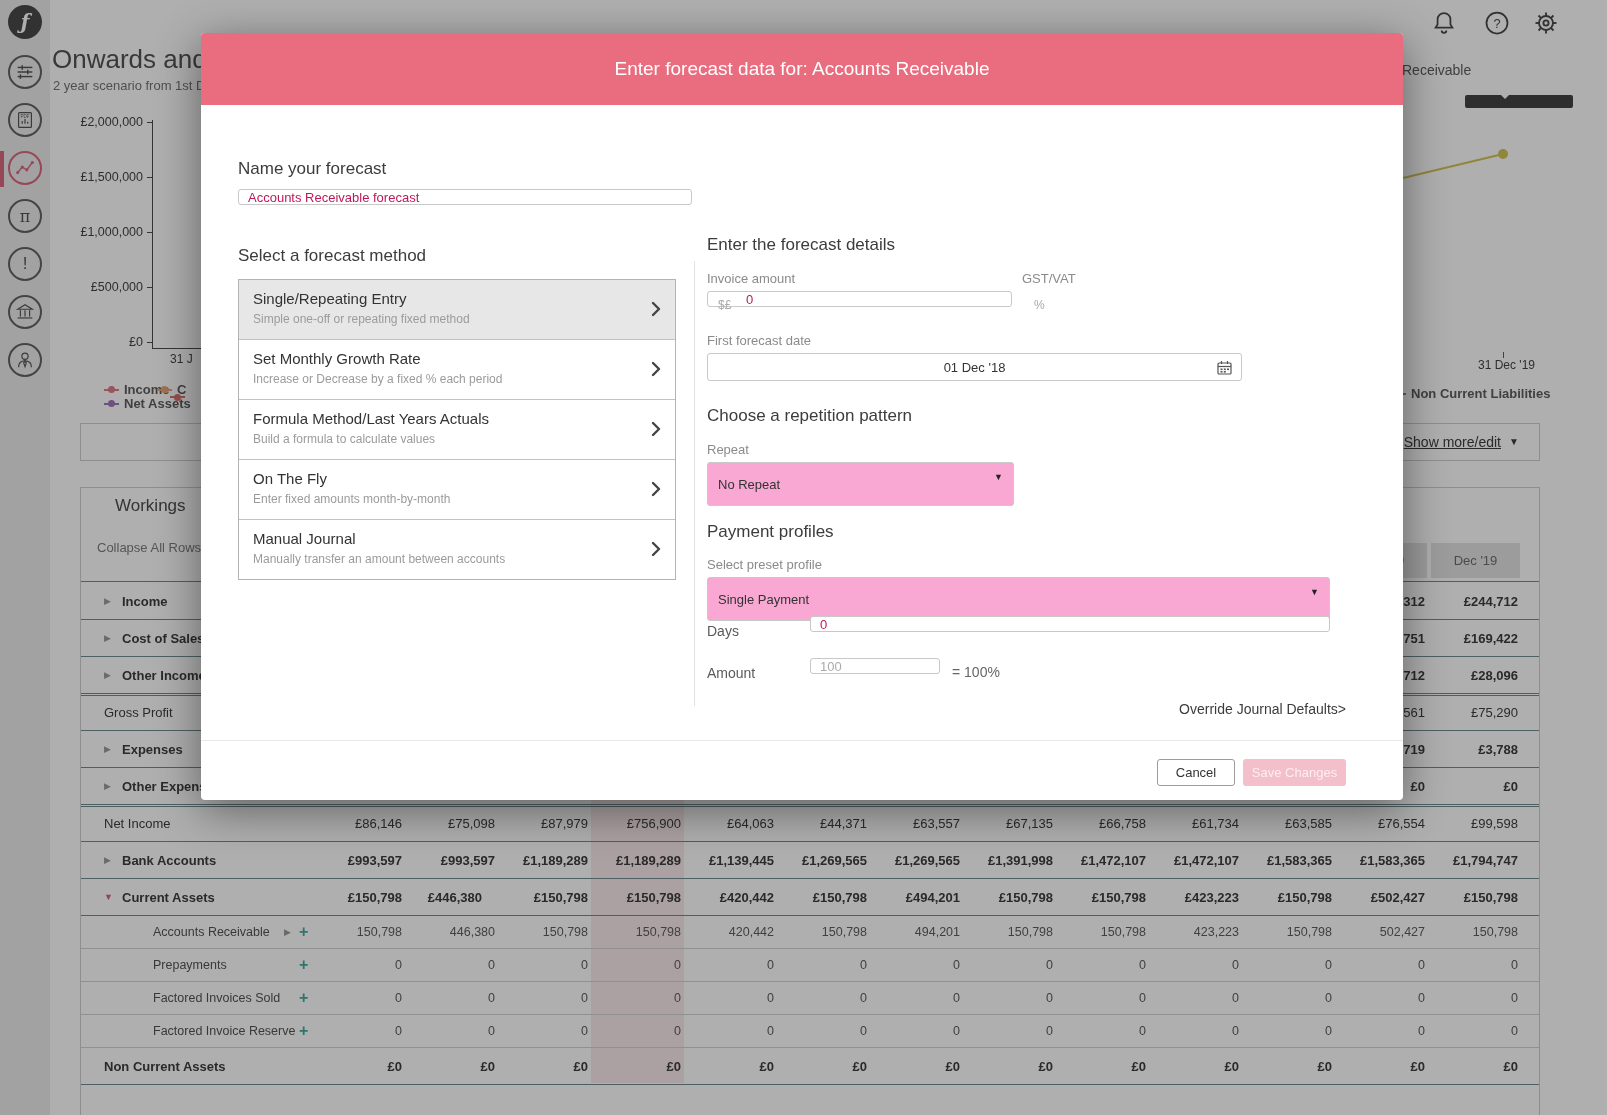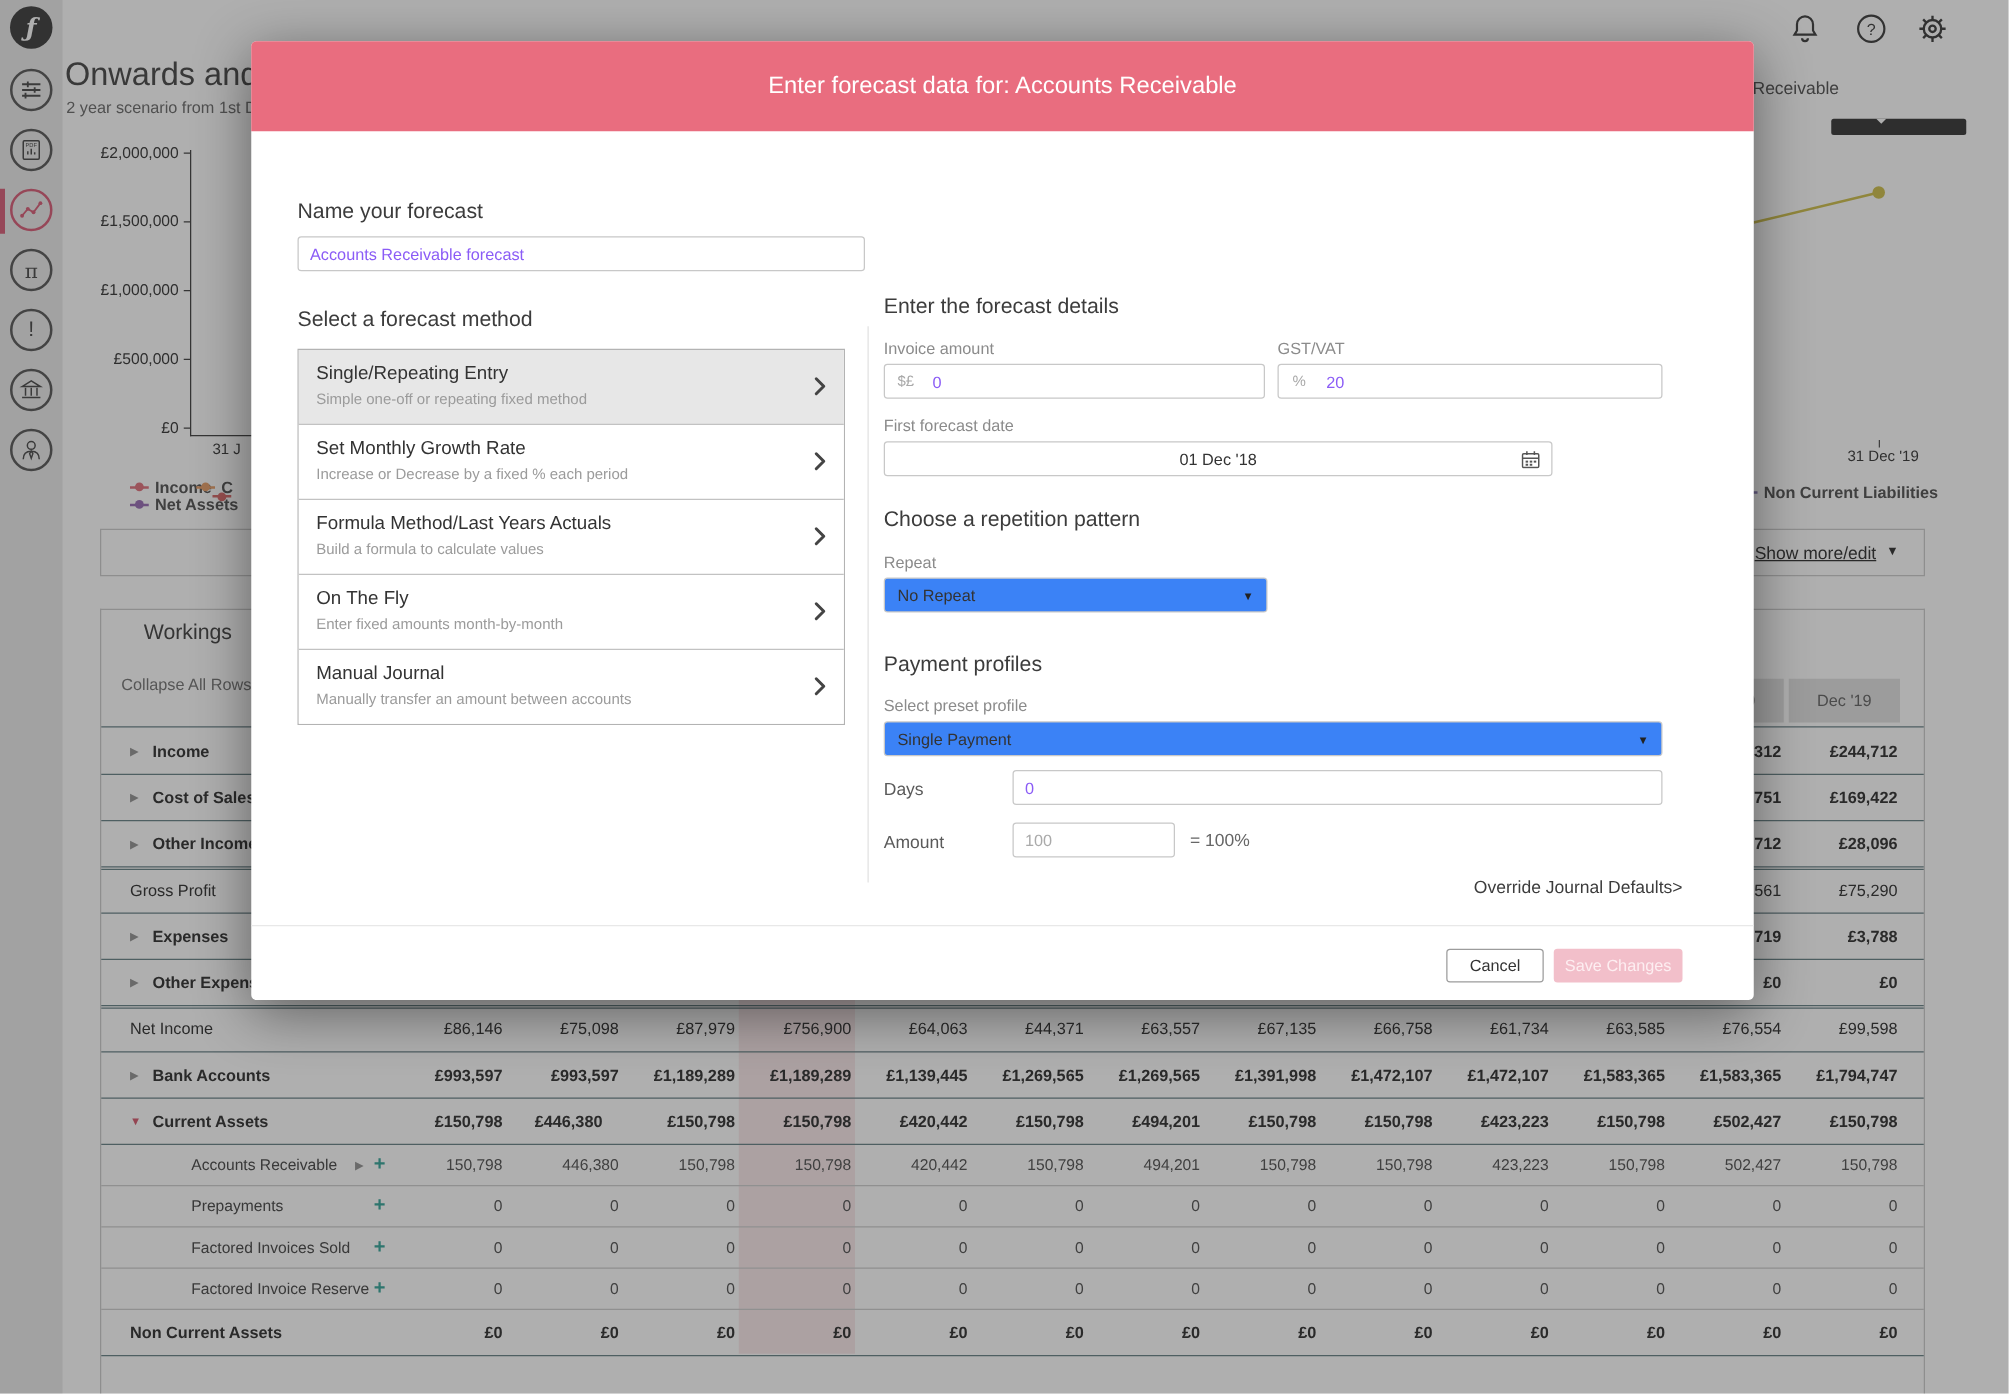--- a/index.html
+++ b/index.html
@@ -58,36 +58,36 @@
   .cell{position:absolute;top:50%;transform:translateY(-50%);width:90px;text-align:right;font-size:13px;color:#333;}
   .cell.b{font-weight:bold;}
   .cell.sm{font-size:12.5px;color:#555;}
   
   .overlay{position:absolute;inset:0;background:rgba(25,25,25,0.35);z-index:50;}
   .modal{position:absolute;left:201px;top:33px;width:1202px;height:767px;background:#fff;border-radius:4px;
        box-shadow:0 10px 45px rgba(0,0,0,0.45);z-index:100;}
   .mhead{position:absolute;left:0;right:0;top:0;height:72px;background:#e96d7f;border-radius:4px 4px 0 0;
        display:flex;align-items:center;justify-content:center;color:#fff;font-size:19px;}
   .sect{position:absolute;font-size:17px;font-weight:400;color:#3c3c3c;margin:0;}
-  .tinput{position:absolute;height:28px;border:1px solid #c8c8c8;border-radius:3px;box-sizing:border-box;
-       font-size:13px;color:#8b5cf6;padding:0 9px;background:#fff;font-family:"Liberation Sans",sans-serif;}
+  .tinput{position:absolute;height:16px;border:1px solid #c8c8c8;border-radius:3px;box-sizing:border-box;
+       font-size:13px;color:#be185d;padding:0 9px;background:#fff;font-family:"Liberation Sans",sans-serif;}
   .tinput::placeholder{color:#aaa;}
   .flab{position:absolute;font-size:13px;color:#8b8b8b;}
   .flab2{position:absolute;font-size:14px;color:#5a5a5a;}
   .prefix{position:absolute;font-size:12px;color:#a9a9a9;z-index:2;}
   .mlist{position:absolute;left:37px;top:224px;width:438px;border:1px solid #b3b3b3;box-sizing:border-box;background:#fff;}
   .mitem{position:relative;height:59px;border-bottom:1px solid #c2c2c2;background:#fff;cursor:pointer;}
   .mitem:last-child{border-bottom:none;}
   .mitem.sel{background:#e7e7e7;}
   .mtitle{position:absolute;left:14px;top:10px;font-size:15px;color:#333;}
   .mdesc{position:absolute;left:14px;top:32px;font-size:12px;color:#9b9b9b;}
   .chev{position:absolute;right:10px;top:19px;}
   .vdiv{position:absolute;left:493px;top:228px;width:1px;height:445px;background:#e2e2e2;}
-  .selectbox{position:absolute;height:28px;border:1px solid #c8c8c8;border-radius:3px;box-sizing:border-box;
-       background:#3b82f6;font-size:13px;color:#333;display:flex;align-items:center;padding:0 10px;cursor:pointer;}
+  .selectbox{position:absolute;height:44px;border:1px solid #c8c8c8;border-radius:3px;box-sizing:border-box;
+       background:#f9a8d4;font-size:13px;color:#333;display:flex;align-items:center;padding:0 10px;cursor:pointer;}
   .selcaret{position:absolute;right:10px;top:9px;font-size:9px;color:#222;}
   .datebox{position:absolute;height:28px;border:1px solid #c8c8c8;border-radius:3px;box-sizing:border-box;
        background:#fff;font-size:13px;color:#333;display:flex;align-items:center;justify-content:center;cursor:pointer;}
   .eq{position:absolute;font-size:14px;color:#666;}
   .override{position:absolute;right:57px;top:668px;font-size:14px;color:#3c3c3c;cursor:pointer;}
   .footline{position:absolute;left:0;right:0;top:707px;border-top:1px solid #e8e8e8;}
   .btn-cancel{position:absolute;right:168px;top:726px;width:78px;height:27px;background:#fff;border:1px solid #9c9c9c;
        border-radius:3px;font-size:13px;color:#333;cursor:pointer;font-family:"Liberation Sans",sans-serif;}
   .btn-save{position:absolute;right:57px;top:726px;width:103px;height:27px;background:#f2bfca;border:none;
        border-radius:3px;font-size:13px;color:#fdeef1;cursor:default;font-family:"Liberation Sans",sans-serif;}
@@ -493,21 +493,20 @@
   <div class="vdiv"></div>
 
   <h2 class="sect" style="left:506px;top:202px">Enter the forecast details</h2>
 
   <span class="flab" style="left:506px;top:238px">Invoice amount</span>
   <span class="prefix" style="left:517px;top:265px">$£</span>
   <input class="tinput" style="left: 506px; top: 258px; width: 305px; padding-left: 38px;" value="0">
 
   <span class="flab" style="left:821px;top:238px">GST/VAT</span>
   <span class="prefix" style="left:833px;top:265px">%</span>
-  <input class="tinput" style="left: 821px; top: 258px; width: 308px; padding-left: 38px;" value="20">
 
   <span class="flab" style="left:506px;top:300px">First forecast date</span>
   <div class="datebox" style="left:506px;top:320px;width:535px">
     <span>01 Dec '18</span>
     <svg style="position:absolute;right:9px;top:6px" width="15" height="15" viewBox="0 0 15 15">
       <g stroke="#555" stroke-width="1.2" fill="none">
         <rect x="1" y="3" width="13" height="11" rx="1"></rect>
           <line x1="1" y1="6.5" x2="14" y2="6.5"></line>
         <line x1="4.5" y1="1" x2="4.5" y2="4"></line>
           <line x1="10.5" y1="1" x2="10.5" y2="4"></line>

